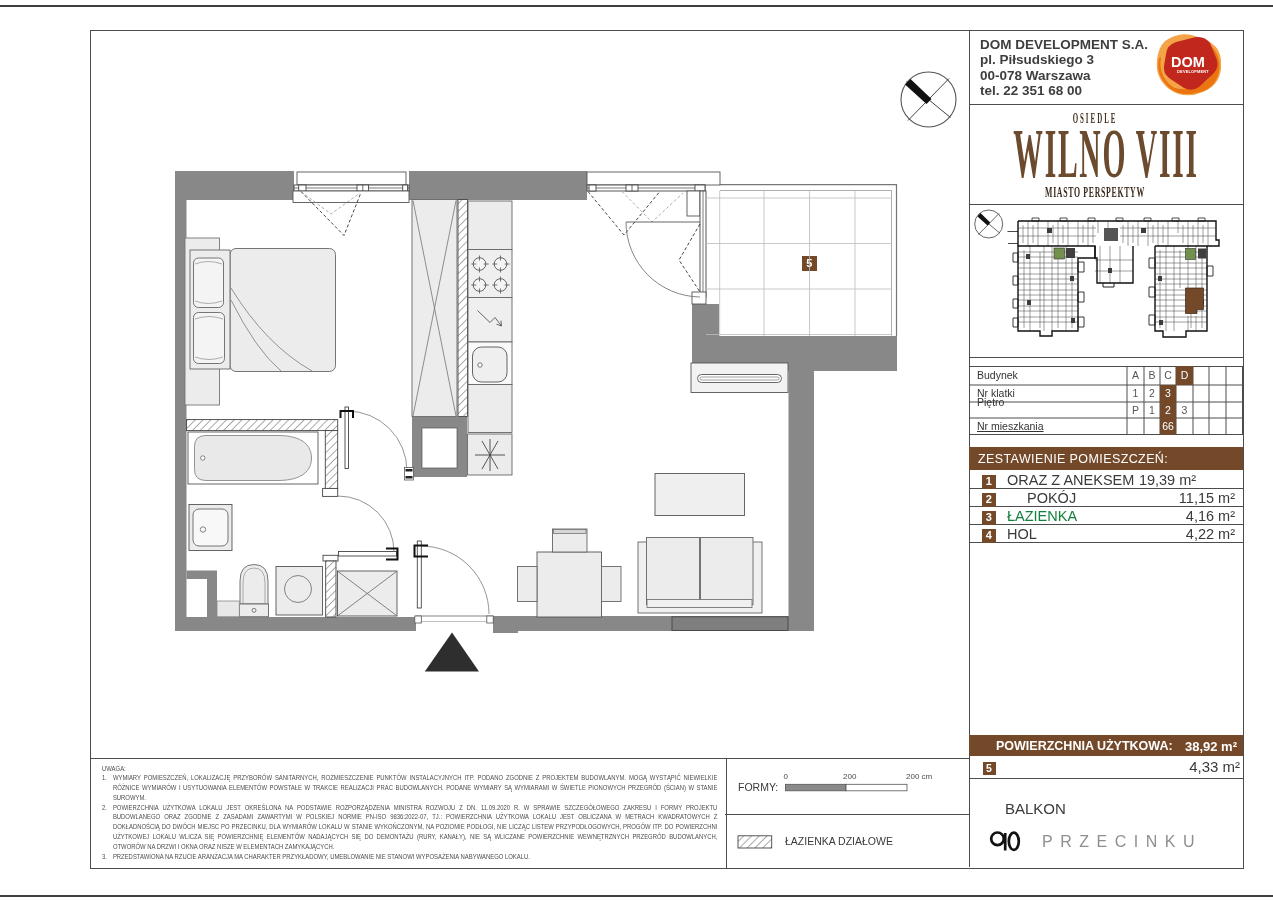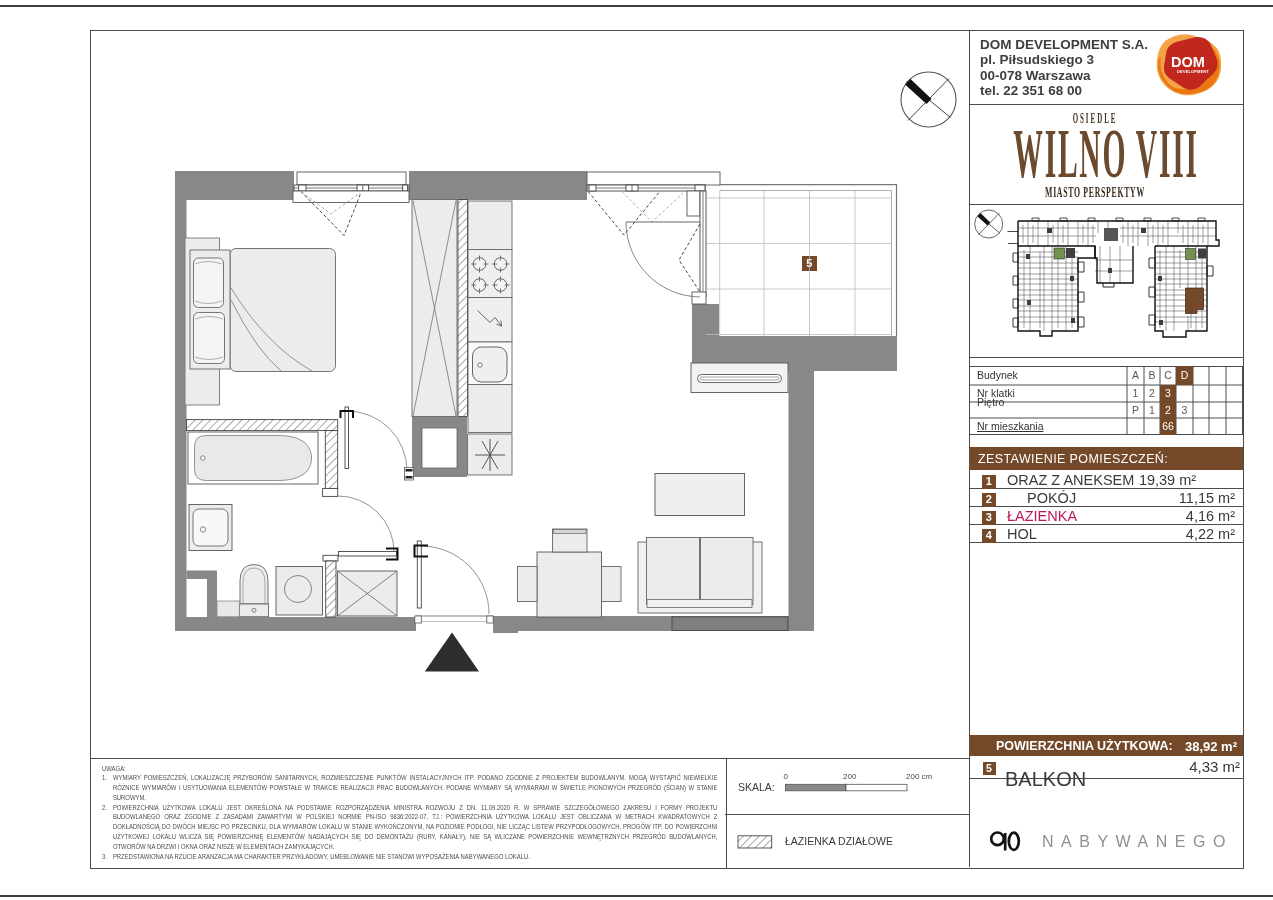--- a/index.html
+++ b/index.html
@@ -90,52 +90,52 @@
 
 <div class="badge" style="left:982px;top:475px;width:13.5px;height:13.5px;line-height:13.5px;">1</div>
 <div class="abs" style="left:1007px;top:472px;font-size:14.5px;color:#3a3a3a;">ORAZ Z ANEKSEM</div>
 <div class="abs" style="left:1100px;top:472px;width:135px;text-align:center;font-size:14.5px;color:#3a3a3a;">19,39 m²</div>
 
 <div class="badge" style="left:982px;top:493px;width:13.5px;height:13.5px;line-height:13.5px;">2</div>
 <div class="abs" style="left:1007px;top:490px;font-size:14.5px;color:#3a3a3a;margin-left:20px;">POKÓJ</div>
 <div class="abs" style="left:1100px;top:490px;width:135px;text-align:right;font-size:14.5px;color:#3a3a3a;">11,15 m²</div>
 
 <div class="badge" style="left:982px;top:511px;width:13.5px;height:13.5px;line-height:13.5px;">3</div>
-<div class="abs" style="left:1007px;top:508px;font-size:14.5px;color:#be185d;">ŁAZIENKA</div>
+<div class="abs" style="left:1007px;top:508px;font-size:14.5px;color:#15803d;">ŁAZIENKA</div>
 <div class="abs" style="left:1100px;top:508px;width:135px;text-align:right;font-size:14.5px;color:#3a3a3a;">4,16 m²</div>
 
 <div class="badge" style="left:982px;top:529px;width:13.5px;height:13.5px;line-height:13.5px;">4</div>
 <div class="abs" style="left:1007px;top:526px;font-size:14.5px;color:#3a3a3a;text-align:center;">HOL</div>
 <div class="abs" style="left:1100px;top:526px;width:135px;text-align:right;font-size:14.5px;color:#3a3a3a;">4,22 m²</div>
 
 <div class="abs brown" style="left:969px;top:735px;width:274px;height:20.5px;"></div>
 <div class="abs" style="left:980px;top:739px;font-size:12.5px;font-weight:bold;color:#fff;padding-left:16px;">POWIERZCHNIA UŻYTKOWA:</div>
 <div class="abs" style="left:1150px;top:738.5px;width:87px;text-align:right;font-size:13px;font-weight:bold;color:#fff;">38,92 m²</div>
 
 <div class="abs" style="left:969px;top:755.5px;width:274px;height:22px;border-bottom:1px solid #4c4c4c;"></div>
 <div class="badge" style="left:982.5px;top:762px;width:13px;height:13px;line-height:13px;font-size:10.5px;">5</div>
-<div class="abs" style="left:1005px;top:768px;font-size:20px;color:#3a3a3a;">BALKON</div>
+<div class="abs" style="left:1005px;top:800px;font-size:15px;color:#3a3a3a;">BALKON</div>
 <div class="abs" style="left:1105px;top:758px;width:135px;text-align:right;font-size:15px;color:#3a3a3a;">4,33 m²</div>
 
-<div class="abs" style="left:1042px;top:833px;font-size:16px;color:#8f8f8f;letter-spacing:7.5px;">NABYWANEGO</div>
+<div class="abs" style="left:1042px;top:833px;font-size:16px;color:#8f8f8f;letter-spacing:7.5px;">PRZECINKU</div>
 
 <div class="abs" style="left:102px;top:763.5px;width:792px;font-size:7.6px;line-height:9.8px;color:#4d4d4d;transform:scaleX(0.777);transform-origin:left top;">
 UWAGA:
 <div style="position:relative;padding-left:14px;text-align:justify;">
 <span style="position:absolute;left:0;">1.</span>
 WYMIARY POMIESZCZEŃ, LOKALIZACJĘ PRZYBORÓW SANITARNYCH, ROZMIESZCZENIE PUNKTÓW INSTALACYJNYCH ITP. PODANO ZGODNIE Z PROJEKTEM BUDOWLANYM. MOGĄ WYSTĄPIĆ NIEWIELKIE RÓŻNICE WYMIARÓW I USYTUOWANIA ELEMENTÓW POWSTAŁE W TRAKCIE REALIZACJI PRAC BUDOWLANYCH. PODANE WYMIARY SĄ WYMIARAMI W ŚWIETLE PIONOWYCH PRZEGRÓD (ŚCIAN) W STANIE SUROWYM.</div>
 <div style="position:relative;padding-left:14px;text-align:justify;">
 <span style="position:absolute;left:0;">2.</span>
 POWIERZCHNIA UŻYTKOWA LOKALU JEST OKREŚLONA NA PODSTAWIE ROZPORZĄDZENIA MINISTRA ROZWOJU Z DN. 11.09.2020 R. W SPRAWIE SZCZEGÓŁOWEGO ZAKRESU I FORMY PROJEKTU BUDOWLANEGO ORAZ ZGODNIE Z ZASADAMI ZAWARTYMI W POLSKIEJ NORMIE PN-ISO 9836:2022-07, TJ.: POWIERZCHNIA UŻYTKOWA LOKALU JEST OBLICZANA W METRACH KWADRATOWYCH Z DOKŁADNOŚCIĄ DO DWÓCH MIEJSC PO PRZECINKU, DLA WYMIARÓW LOKALU W STANIE WYKOŃCZONYM, NA POZIOMIE PODŁOGI, NIE LICZĄC LISTEW PRZYPODŁOGOWYCH, PROGÓW ITP. DO POWIERZCHNI UŻYTKOWEJ LOKALU WLICZA SIĘ POWIERZCHNIĘ ELEMENTÓW NADAJĄCYCH SIĘ DO DEMONTAŻU (RURY, KANAŁY), NIE SĄ WLICZANE POWIERZCHNIE WEWNĘTRZNYCH PRZEGRÓD BUDOWLANYCH, OTWORÓW NA DRZWI I OKNA ORAZ NISZE W ELEMENTACH ZAMYKAJĄCYCH.</div>
 <div style="position:relative;padding-left:14px;">
 <span style="position:absolute;left:0;">3.</span>
 PRZEDSTAWIONA NA RZUCIE ARANŻACJA MA CHARAKTER PRZYKŁADOWY, UMEBLOWANIE NIE STANOWI WYPOSAŻENIA NABYWANEGO LOKALU.</div>
 </div>
 
-<div class="abs" style="left:738px;top:781px;font-size:10.5px;color:#3a3a3a;">SKALA:</div>
+<div class="abs" style="left:738px;top:781px;font-size:10.5px;color:#3a3a3a;">FORMY:</div>
 <div class="abs" style="left:783.5px;top:772px;font-size:8px;color:#4a4a4a;">0</div>
 <div class="abs" style="left:843px;top:772px;font-size:8px;color:#4a4a4a;">200</div>
 <div class="abs" style="left:906px;top:772px;font-size:8px;color:#4a4a4a;">200 cm</div>
 
 <div class="abs" style="left:785px;top:835px;font-size:10.5px;color:#3a3a3a;">ŁAZIENKA DZIAŁOWE</div>
 
 <div class="badge" style="left:621px;top:403px;width:15px;height:15px;line-height:15px;">1</div>
 <div class="badge" style="left:366px;top:333.5px;width:14px;height:14px;line-height:14px;">2</div>
 <div class="badge" style="left:258.5px;top:489px;width:14px;height:14px;line-height:14px;">3</div>
 <div class="badge" style="left:430px;top:496.5px;width:15px;height:14.5px;line-height:14.5px;">4</div>

